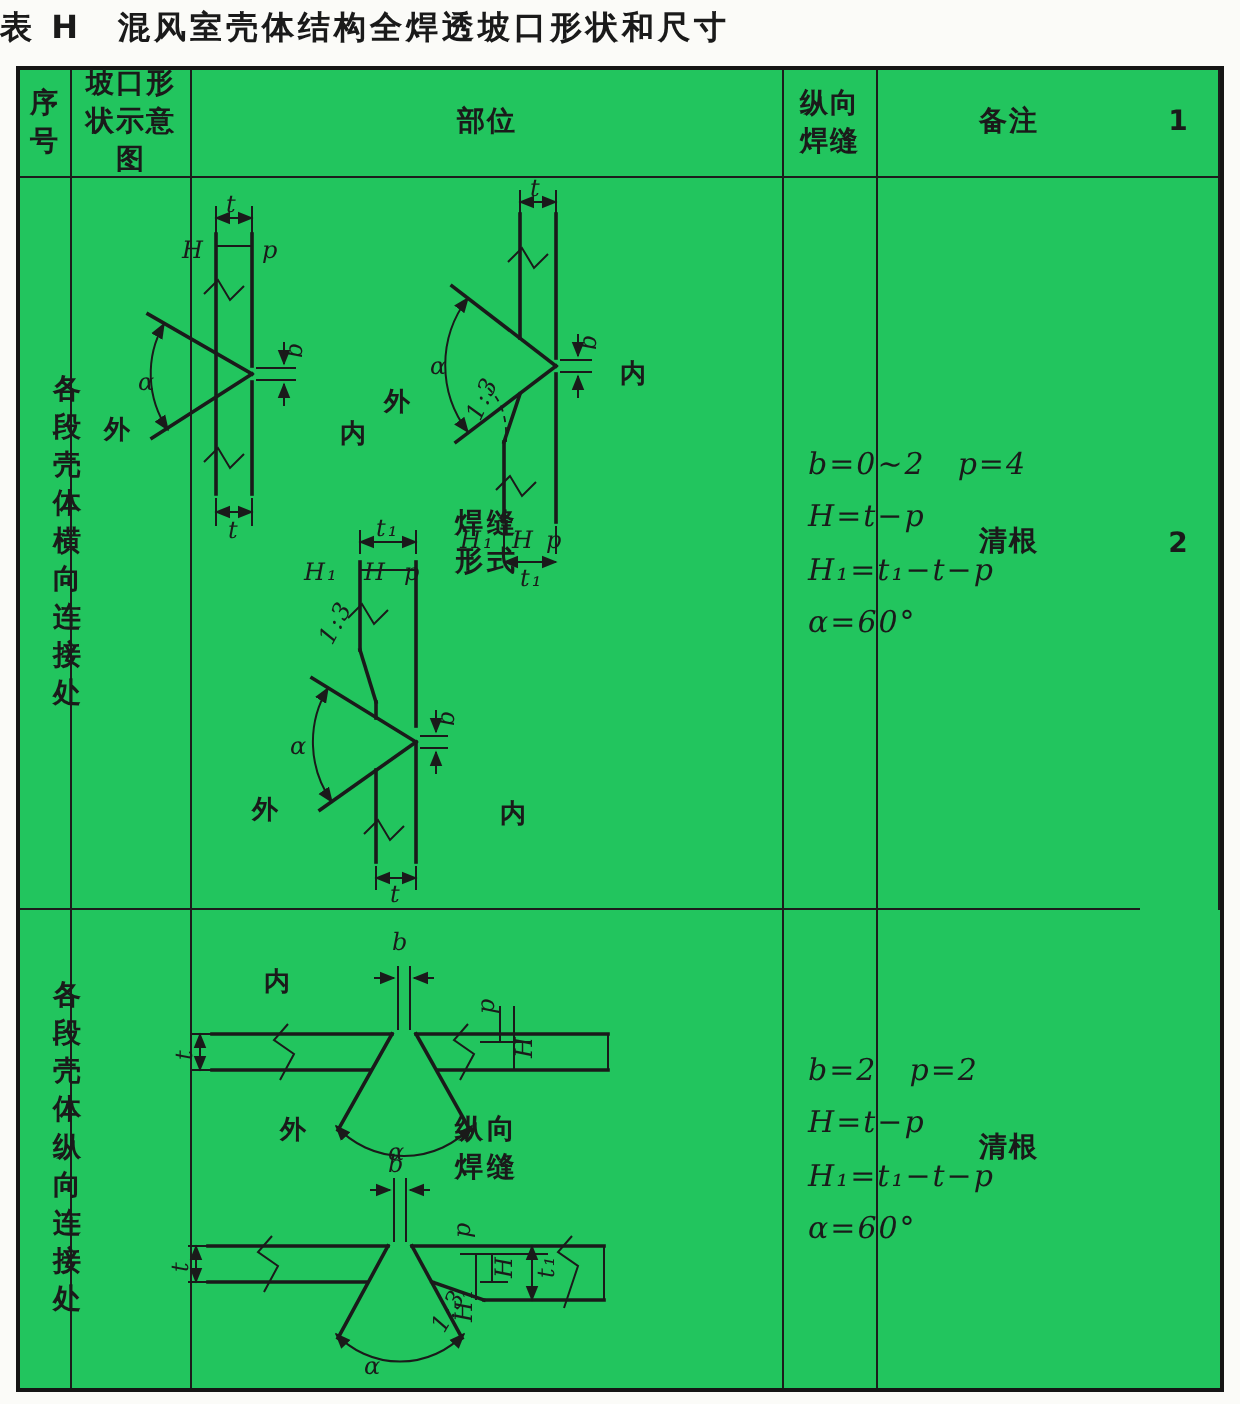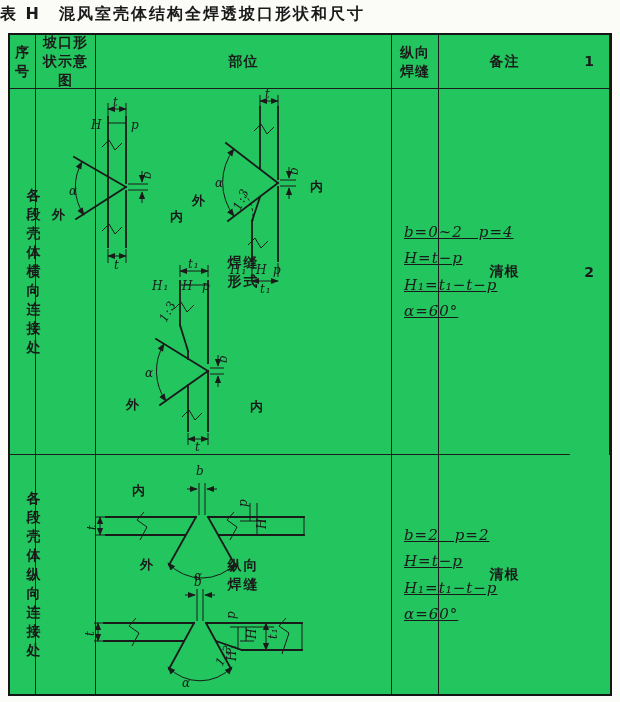--- a/index.html
+++ b/index.html
@@ -31,21 +31,21 @@
     line-height:1.35; letter-spacing:1px;
   }
   .cell.last-col{border-right:none;text-align:center;}
   .cell.last-row{border-bottom:none;}
   .wrap-narrow{word-break:break-all; padding:0 4px;}
   .part-text{width:46px; word-break:break-all; letter-spacing:1px;margin-left:23px;}
   .weld-text{width:32px; word-break:break-all; letter-spacing:2px;}
   .diag-cell{position:relative; display:block;}
   .dims-cell{
     flex-direction:column; align-items:flex-start; justify-content:center;
-    padding-left:12px; text-align:left; font-weight:400;text-decoration:underline;
+    padding-left:12px; text-align:left; font-weight:400;
   }
   .math-line{
     font-family:"DejaVu Serif", serif; font-style:italic;
     font-size:15px; line-height:1.75; letter-spacing:1px; white-space:pre;
   }
   svg.diag{position:absolute; overflow:visible;}
   .pl{stroke:#1a1a1a; stroke-width:1.8; fill:none; stroke-linecap:square;}
   .tn{stroke:#1a1a1a; stroke-width:1; fill:none;}
   .dsh{stroke:#1a1a1a; stroke-width:0.9; fill:none; stroke-dasharray:3 2.5;}
   .m{font:italic 12px "DejaVu Serif", serif; fill:#1a1a1a;}

